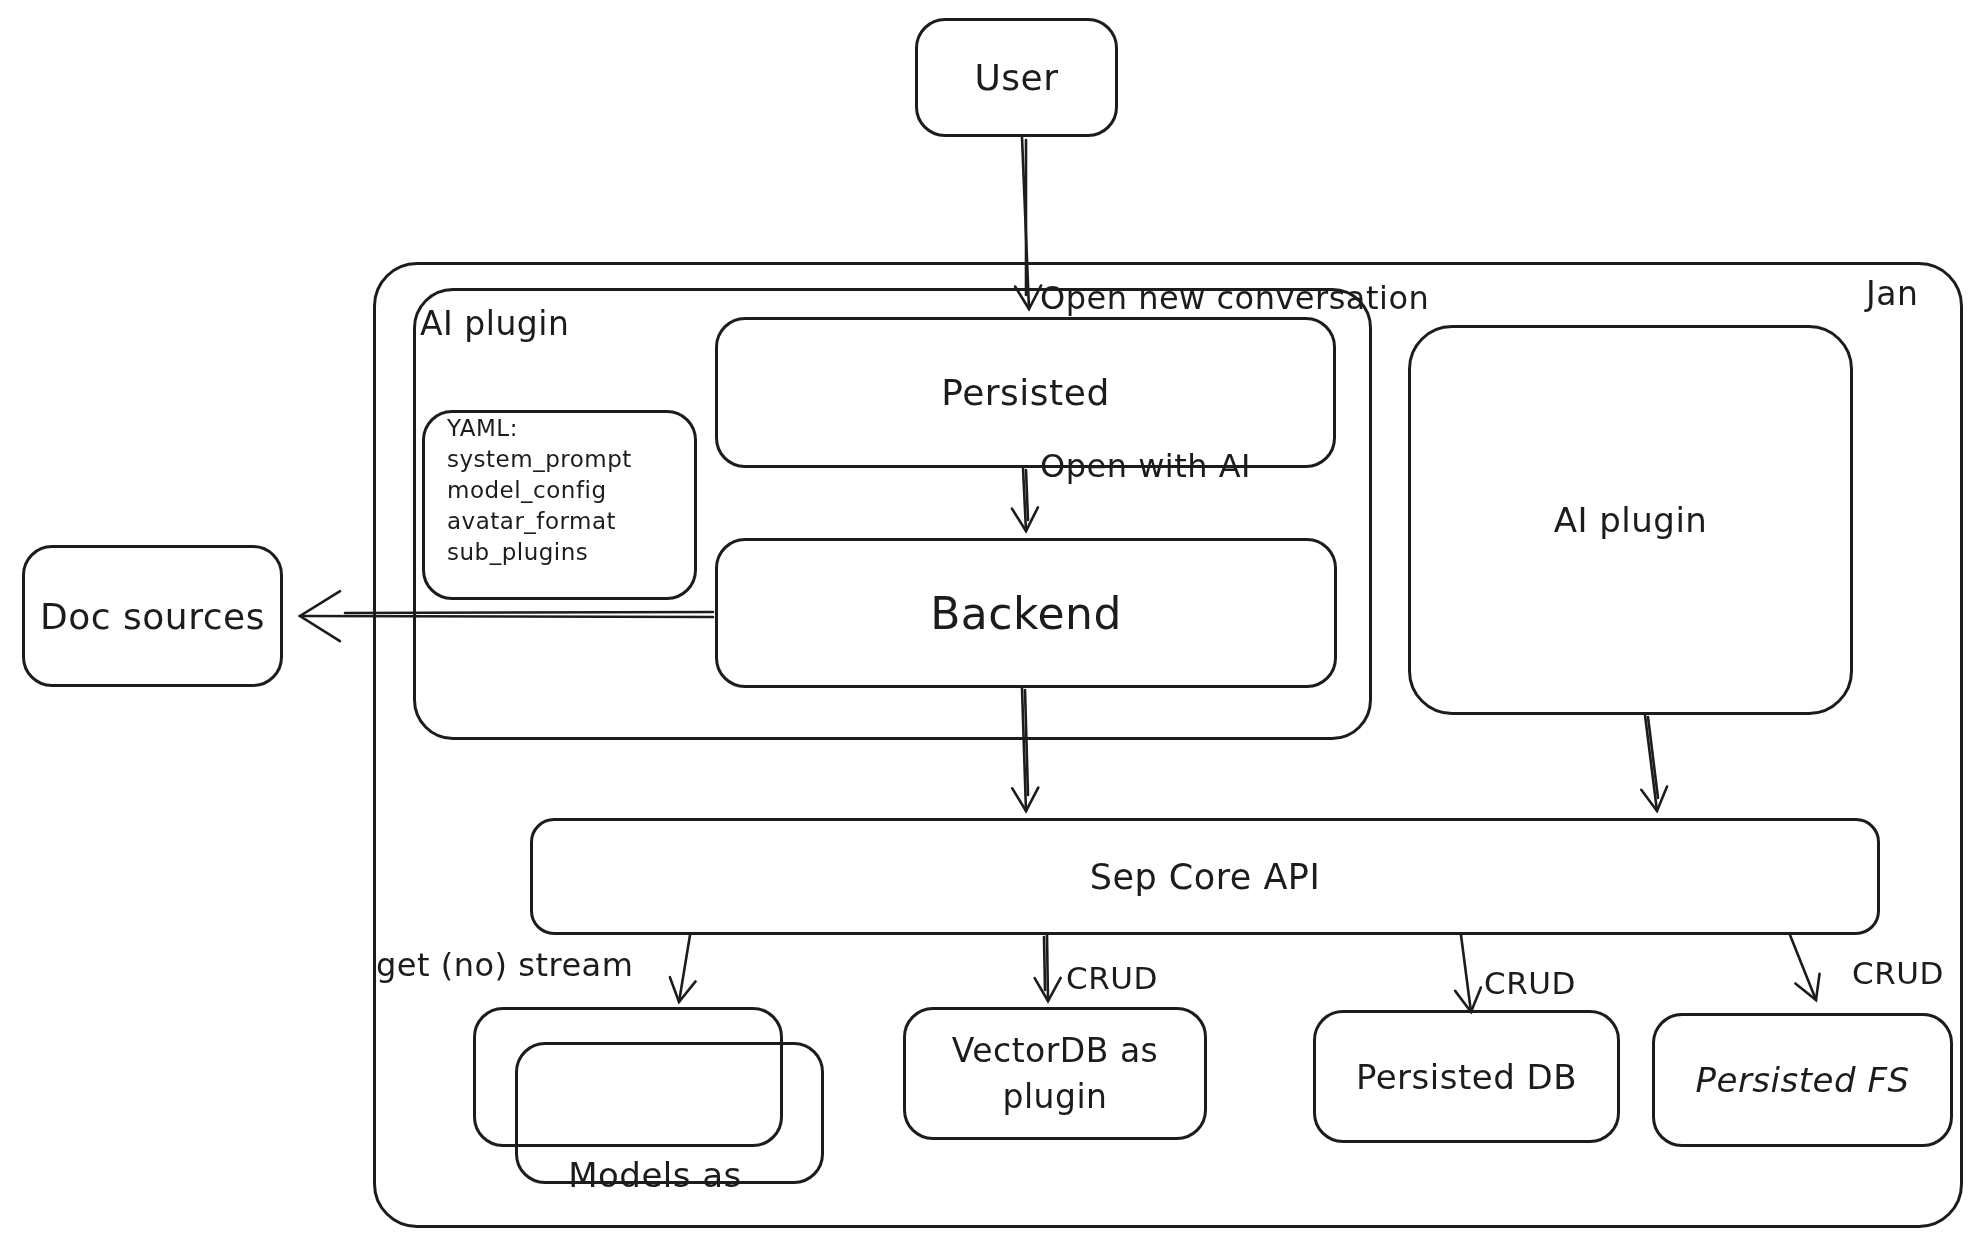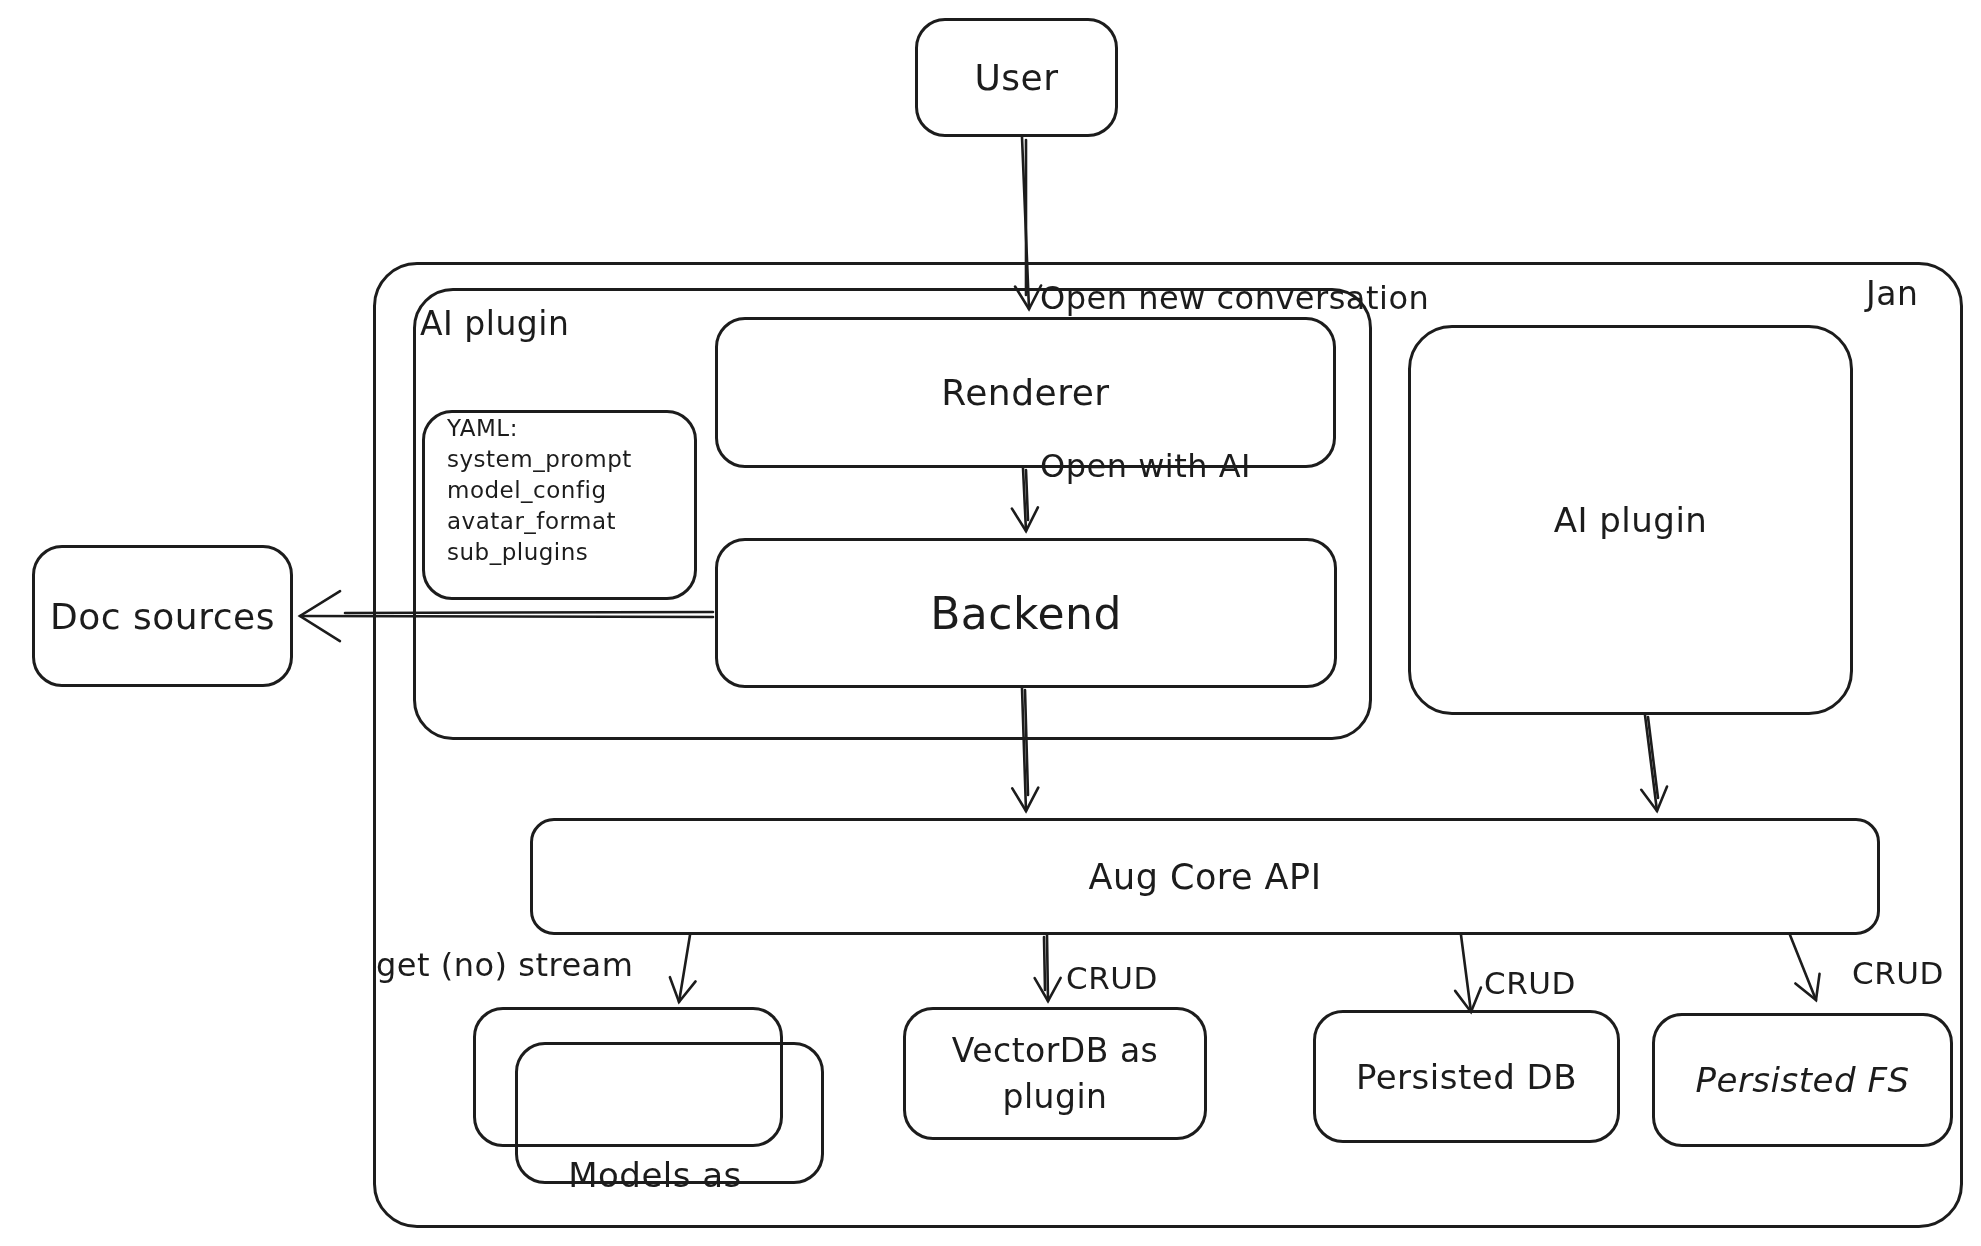--- a/index.html
+++ b/index.html
@@ -62,37 +62,37 @@
     <div class="note-lines">
       <span>YAML:</span>
       <span>system_prompt</span>
       <span>model_config</span>
       <span>avatar_format</span>
       <span>sub_plugins</span>
     </div>
   </div>
 
   <div class="box node" style="left:715px;top:317px;width:621px;height:151px;">
-    <span style="font-size:36px;">Renderer</span>
+    <span style="font-size:36px;">Persisted</span>
   </div>
 
   <div class="box node" style="left:715px;top:538px;width:622px;height:150px;">
     <span style="font-size:44px;">Backend</span>
   </div>
 
-  <div class="box node" style="left:32px;top:545px;width:261px;height:142px;">
+  <div class="box node" style="left:22px;top:545px;width:261px;height:142px;">
     <span style="font-size:36px;">Doc sources</span>
   </div>
 
   <div class="box container" style="left:1408px;top:325px;width:445px;height:390px;">
     <span style="font-size:34px;">AI plugin</span>
   </div>
 
   <div class="box node" style="left:530px;top:818px;width:1350px;height:117px;border-radius:24px;">
-    <span style="font-size:35px;">Aug Core API</span>
+    <span style="font-size:35px;">Sep Core API</span>
   </div>
 
   <div class="box node" style="left:473px;top:1007px;width:310px;height:140px;"></div>
   <div class="box node" style="left:515px;top:1042px;width:309px;height:142px;"></div>
   <div class="lbl two-line" style="left:495px;top:1058px;width:320px;text-align:center;font-size:34px;line-height:47px;">
     <span>Models as</span>
     
   </div>
 
   <div class="box node" style="left:903px;top:1007px;width:304px;height:133px;">

